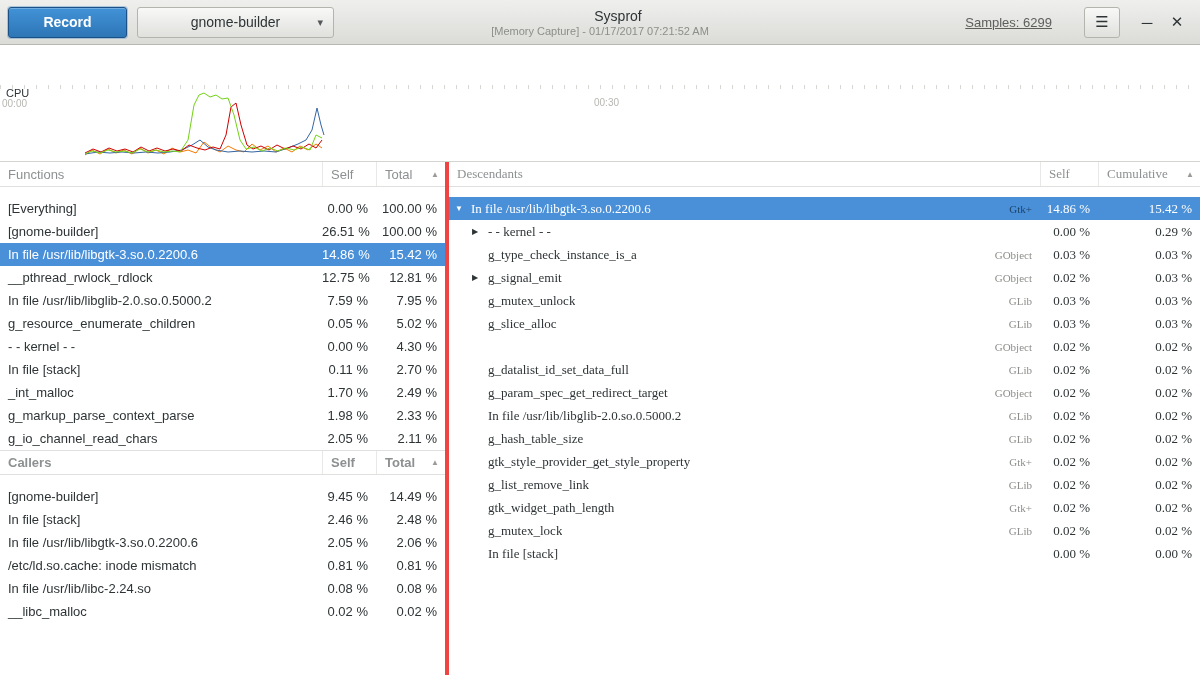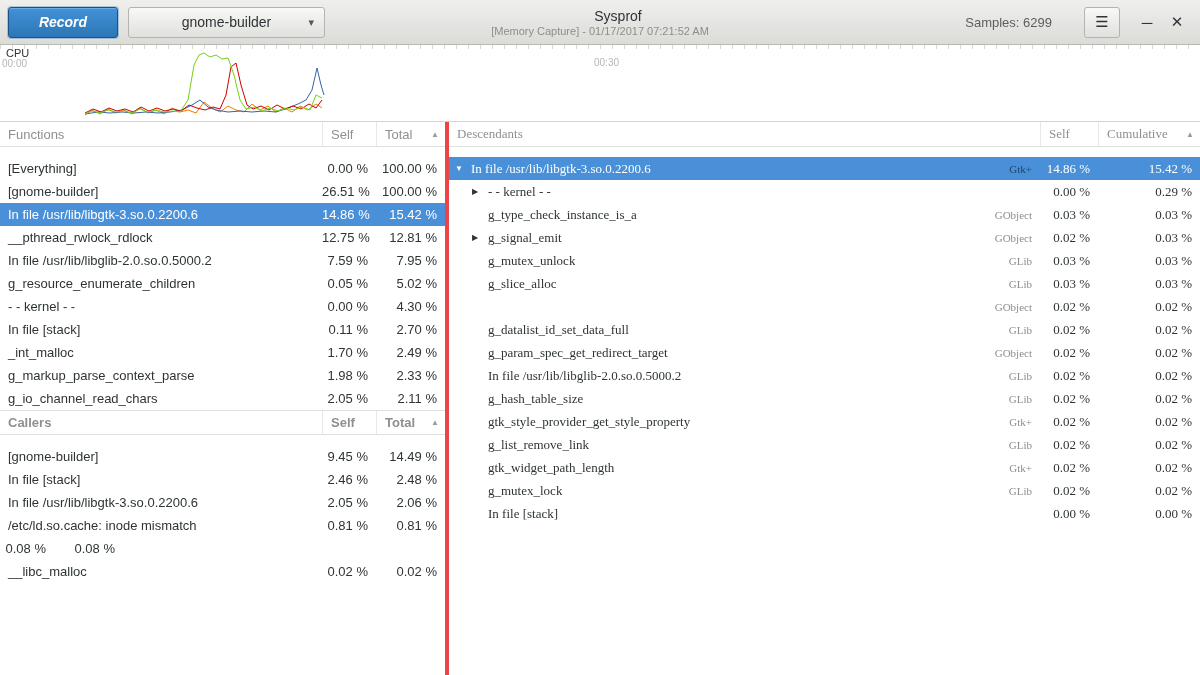--- a/index.html
+++ b/index.html
@@ -11,45 +11,44 @@
 
   
   .headerbar {
     height:45px; display:flex; align-items:center; position:relative;
     background:linear-gradient(#efefed,#dbdbd8);
     border-bottom:1px solid #b7b7b3; padding:0 8px;
   }
   .btn { height:31px; border-radius:3px; cursor:pointer; font-size:14px;
          font-family:inherit; }
   .btn.record {
-    width:110px; background:linear-gradient(#4292d7,#2d76b6);
+    width:119px; background:linear-gradient(#4292d7,#2d76b6);
     border:1px solid #1c5187; color:#fff; font-weight:bold;
     box-shadow:inset 0 1px rgba(255,255,255,.25), 0 0 0 1px rgba(53,132,198,.35);
-    font-style:italic;
   }
   .btn.dropdown {
     width:197px; margin-left:10px; color:#2e3436; position:relative;
     background:linear-gradient(#f8f8f7,#e0e0dd); border:1px solid #b4b4af;
     display:flex; align-items:center; justify-content:center;
   }
   .btn.dropdown .caret { position:absolute; right:10px; color:#55585a; font-size:11px; }
   .titlebox { position:absolute; left:0; right:0; text-align:center; pointer-events:none; }
   .title { font-size:14px; color:#2e3436;padding-left:36px; }
   .subtitle { font-size:11px; color:#8c8f8a; margin-top:1px; }
-  .samples { margin-left:auto; font-size:13px; color:#5c5f5a; z-index:1; }
+  .samples { margin-left:auto; font-size:13px; color:#5c5f5a; z-index:1;text-decoration:underline; }
   .btn.menu { width:36px; margin-left:32px; display:flex; align-items:center;
     justify-content:center; background:linear-gradient(#f8f8f7,#e0e0dd);
     border:1px solid #b4b4af; font-size:15px; color:#2e3436; z-index:1; }
   .winbtn { background:none; border:none; width:30px; height:30px; cursor:pointer;
     font-size:15px; color:#2e3436; z-index:1; }
   .winbtn.min { margin-left:12px; }
 
   
   .graph { height:77px; position:relative; background:#fff;
-           border-bottom:1px solid #d4d4d1; }
+           border-bottom:1px solid #d4d4d1;margin-top:40px; }
   .ruler { position:absolute; top:0; left:0; right:0; height:4px;
     background:repeating-linear-gradient(to right,#c6c6c2 0,#c6c6c2 1px,transparent 1px,transparent 12px);
     opacity:.7; }
   .graph svg { position:absolute; left:0; top:0; }
   .glabel { position:absolute; font-size:10px; color:#b6b6b2; }
   .glabel.cpu { top:2px; left:6px; font-size:11px; color:#2e3436; }
   .glabel.t0 { top:13px; left:2px; }
   .glabel.t1 { top:12px; left:594px; }
 
   
@@ -228,20 +227,21 @@
           <div class="cell name">In file /usr/lib/libgtk-3.so.0.2200.6</div>
           <div class="cell num self">2.05 %</div>
           <div class="cell num total">2.06 %</div>
         </div>
         <div class="trow">
           <div class="cell name">/etc/ld.so.cache: inode mismatch</div>
           <div class="cell num self">0.81 %</div>
           <div class="cell num total">0.81 %</div>
         </div>
         <div class="trow">
+          <div class="cell name">In file /usr/lib/libc-2.24.so</div>
           <div class="cell num self">0.08 %</div>
           <div class="cell num total">0.08 %</div>
         </div>
         <div class="trow">
           <div class="cell name">__libc_malloc</div>
           <div class="cell num self">0.02 %</div>
           <div class="cell num total">0.02 %</div>
         </div>
       </div>
   </div>

